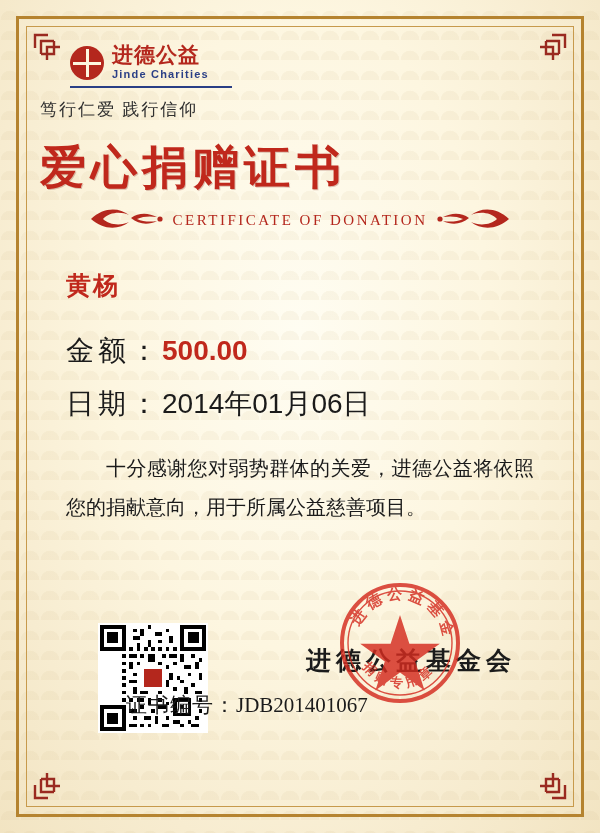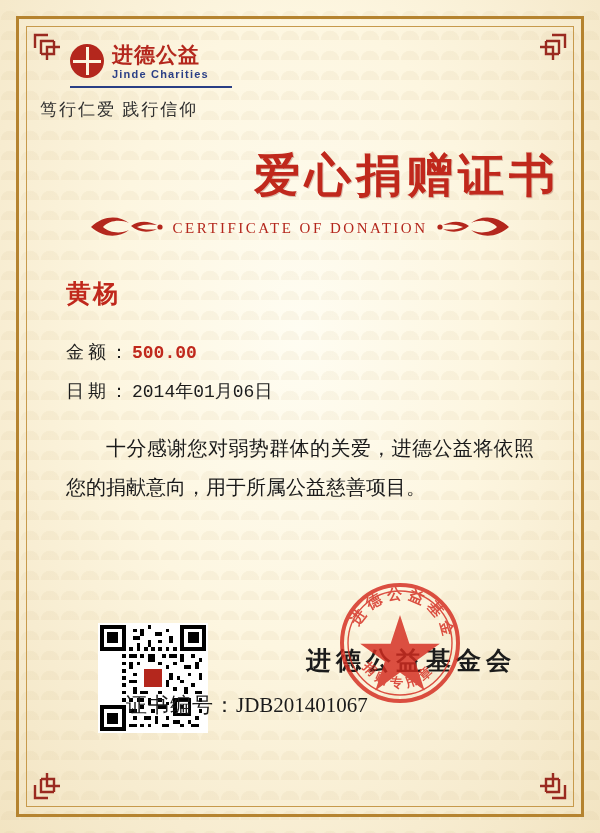--- a/index.html
+++ b/index.html
@@ -65,21 +65,21 @@
     position: absolute;
     left: 40px; top: 36px; right: 40px; bottom: 36px;
   }
 
   
   .logo-row {
     position: absolute;
     left: 30px;
     top: 8px;
     display: flex;
-    align-items: flex-start;
+    align-items: flex-end;
     gap: 8px;
   }
   .logo-mark {
     width: 34px; height: 34px;
     position: relative;
     flex: none;
   }
   .logo-mark .disc {
     position: absolute;
     inset: 0;
@@ -132,27 +132,27 @@
   
   .motto {
     text-align: left;
     font-family: "Liberation Serif", serif;
     font-size: 17px;
     color: #2f2f2f;
     letter-spacing: 2px;
     margin-top: 62px;
   }
   .main-title {
-    text-align: right;
+    text-align: left;
     font-family: "Liberation Serif", serif;
     font-weight: bold;
     font-size: 46px;
     color: #c0281c;
     letter-spacing: 5px;
-    margin-top: 24px;
+    margin-top: 16px;
     text-shadow: 1px 1px 0 rgba(120,20,10,.25);
   }
   .sub-title-row {
     display: flex;
     align-items: center;
     justify-content: center;
     gap: 10px;
     margin-top: 6px;
     text-align: right;
   }
@@ -174,22 +174,22 @@
     font-weight: bold;
     font-size: 25px;
     color: #c0281c;
     letter-spacing: 2px;
   }
   .fields {
     margin-top: 30px;
     margin-left: 26px;
   }
   .field {
-    font-family: Liberation Mono, monospace;
-    font-size: 18px;
+    font-family: Liberation Sans, sans-serif;
+    font-size: 28px;
     color: #1b1b1b;
     margin-bottom: 15px;
     letter-spacing: 1px;
   }
   .field .label { letter-spacing: 4px; }
   .field .value { letter-spacing: 0; }
   .field .value.amount { color: #c0281c; font-weight: bold; }
 
   
   .body-text {

